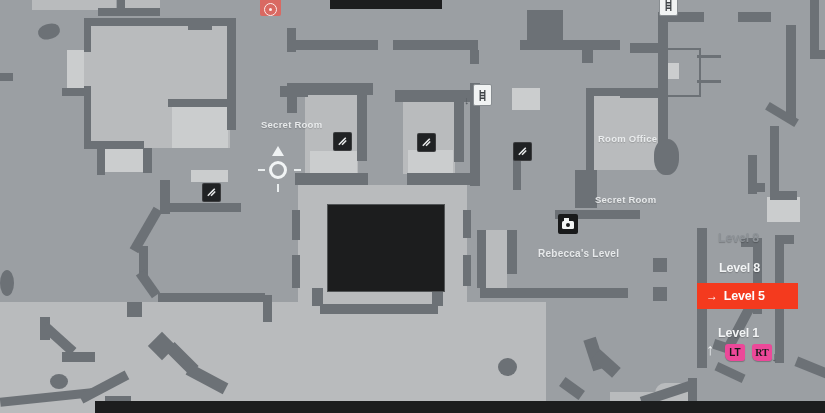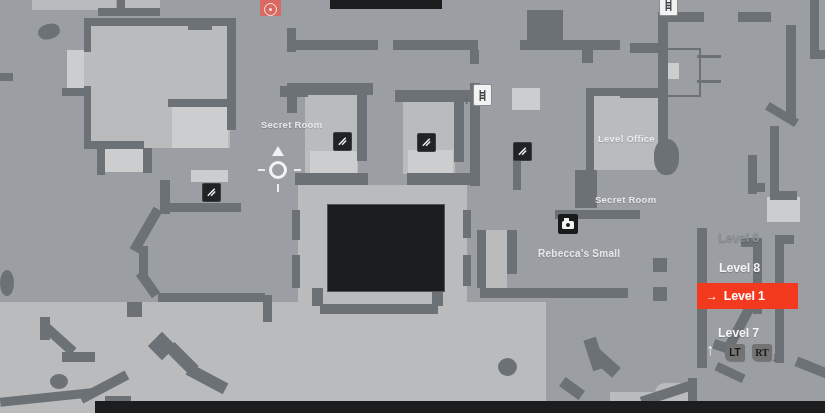--- a/index.html
+++ b/index.html
@@ -42,21 +42,21 @@
   .level-panel{position:absolute;inset:0;}
   .lvl{position:absolute;font-weight:700;font-size:12.5px;letter-spacing:-.2px;
     text-shadow:0 1px 1px rgba(0,0,0,.22);cursor:default;}
   .lvl-dim{color:#8d9297;}
   .lvl-lit{color:#f2f4f5;}
   .lvl-selected{position:absolute;left:697px;top:283px;width:101px;height:26px;background:#f43a1e;
     display:flex;align-items:center;gap:6px;padding-left:9px;box-sizing:border-box;
     color:#fdfdfd;font-weight:700;font-size:12.5px;letter-spacing:-.2px;}
   .sel-arrow{font-size:12px;}
   .ctrl{position:absolute;font-weight:700;}
-  .badge{position:absolute;width:20px;height:17px;background:#737373;color:#17181a;border-radius:3px 3px 3px 6px;
+  .badge{position:absolute;width:20px;height:17px;background:#ec4899;color:#17181a;border-radius:3px 3px 3px 6px;
     font-weight:700;font-size:10px;display:flex;align-items:center;justify-content:center;
     box-shadow:0 1px 1px rgba(0,0,0,.25);}
 </style>
 </head>
 <body>
 
 <div id="stage">
   <div id="map-shapes">
       <div class="shp f" style="left: 84px; top: 18px; width: 146px; height: 130px;"></div>
       <div class="shp f" style="left: 32px; top: 0px; width: 84px; height: 10px;"></div>
@@ -228,31 +228,31 @@
 
   <div class="player-marker" style="left:268px;top:146px;">
     <div class="pm-cone"></div>
     <div class="pm-ring"></div>
     <div class="pm-dash" style="left:-10px;top:22.5px;width:7px;height:2px;"></div>
     <div class="pm-dash" style="left:26px;top:22.5px;width:7px;height:2px;"></div>
     <div class="pm-dash" style="left:9px;top:38px;width:2px;height:8px;"></div>
   </div>
 
   <div class="room-label" style="left:261px;top:119px;">Secret Room</div>
-  <div class="room-label" style="left:598px;top:133px;">Level Office</div>
+  <div class="room-label" style="left:598px;top:133px;">Room Office</div>
   <div class="room-label" style="left:595px;top:194px;">Secret Room</div>
-  <div class="room-label" style="left:538px;top:248px;font-size:10px;">Rebecca's Small</div>
+  <div class="room-label" style="left:538px;top:248px;font-size:10px;">Rebecca's Level</div>
 
   <div class="level-panel">
     <div class="lvl lvl-dim" style="left:718px;top:231px;">Level 8</div>
     <div class="lvl lvl-lit" style="left:719px;top:261px;">Level 8</div>
     <div class="lvl-selected">
       <span class="sel-arrow">→</span>
-      <span>Level 1</span>
+      <span>Level 5</span>
     </div>
-    <div class="lvl lvl-lit" style="left:718px;top:326px;">Level 7</div>
+    <div class="lvl lvl-lit" style="left:718px;top:326px;">Level 1</div>
 
     <span class="ctrl" style="left:706px;top:341px;font-size:16px;color:#eef1f2;">↑</span>
     <span class="badge" style="left:725px;top:344px;">LT</span>
     <span class="badge" style="left:752px;top:344px;font-family:Liberation Serif, serif;">RT</span>
     <span class="ctrl" style="left:771px;top:349px;font-size:13px;color:#585e63;">↓</span>
   </div>
 </div>
 
 </body></html>

